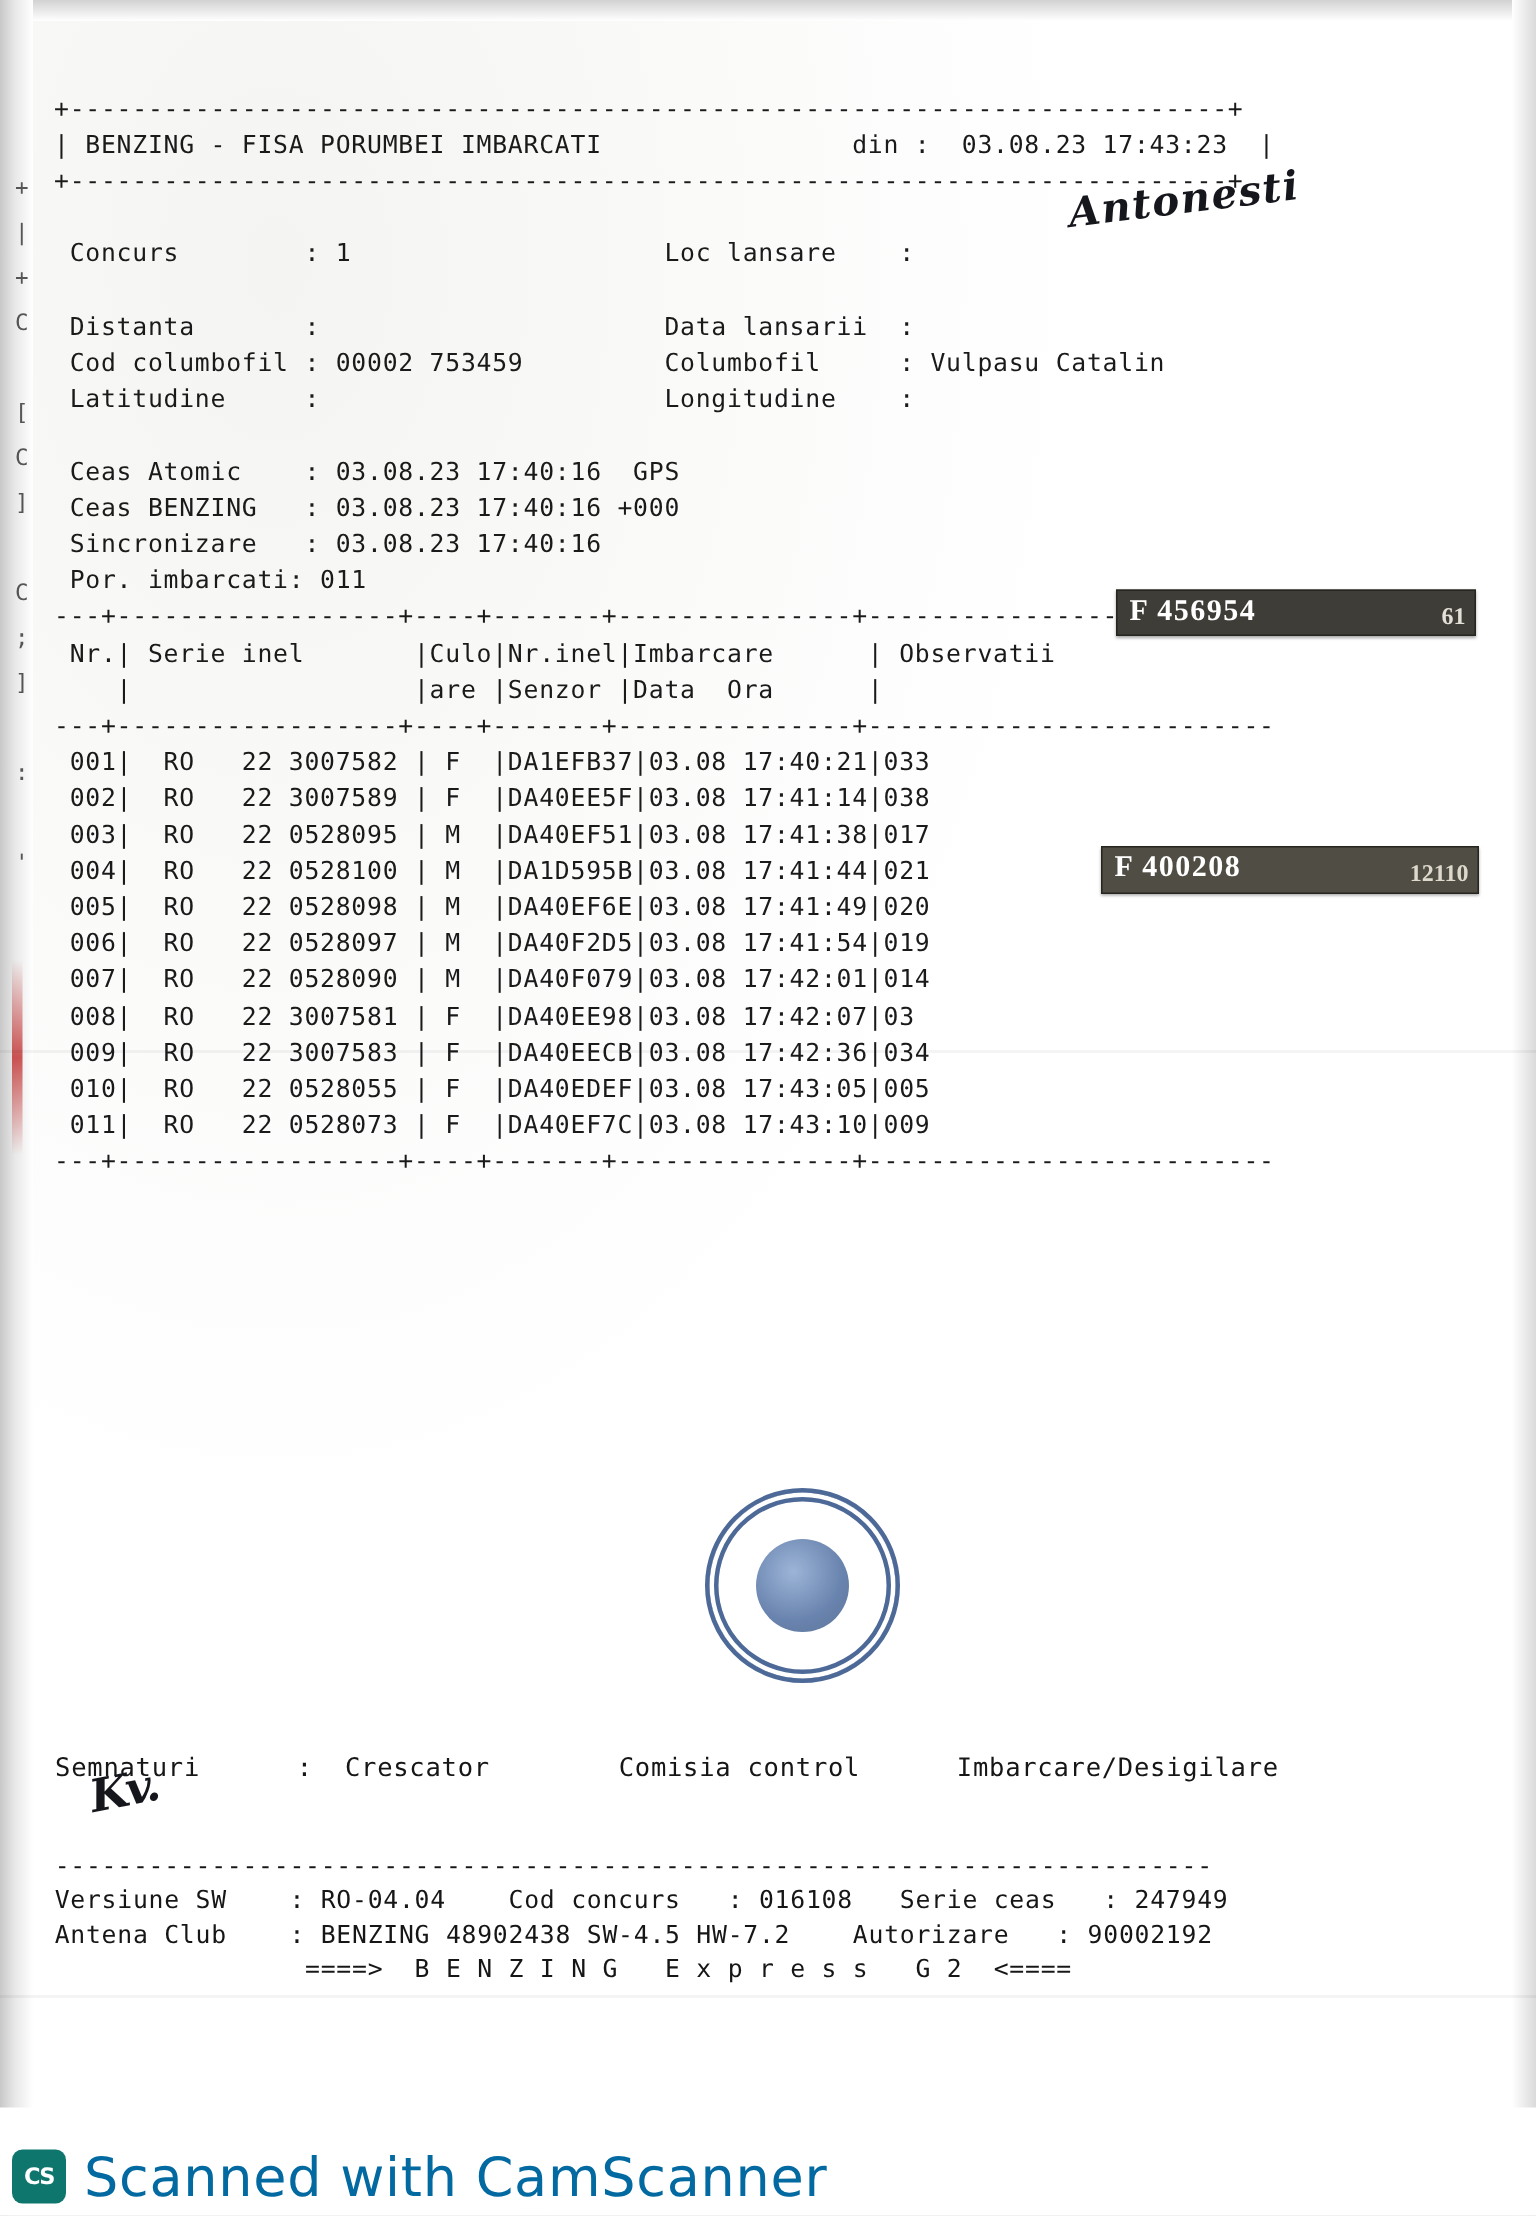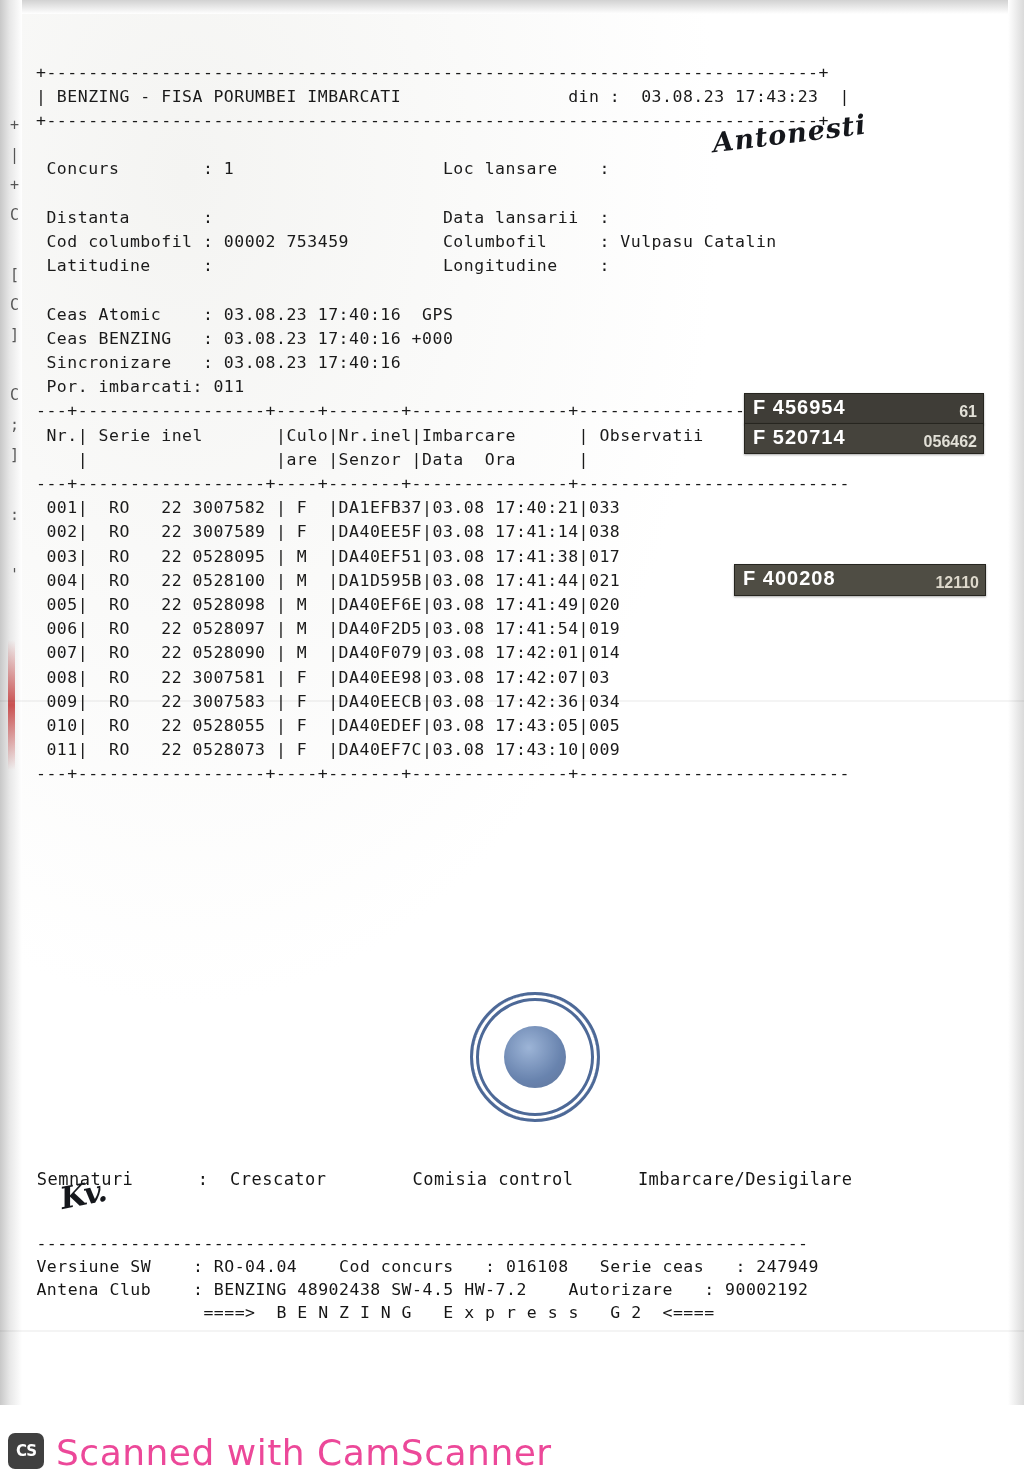--- a/index.html
+++ b/index.html
@@ -107,21 +107,21 @@
     transform: rotate(-11deg);
     letter-spacing: -2px;
   }
 
   
   .ring-label {
     position: absolute;
     background: #efeee9;
     border: 1px solid #b9b6ac;
     box-shadow: 0 1px 2px rgba(0,0,0,0.35);
-    font-family: Liberation Sans, sans-serif;
+    font-family: Liberation Serif, serif;
     font-weight: bold;
     color: #111;
     overflow: hidden;
     white-space: nowrap;
   }
   .ring-label .code {
     position: absolute;
     left: 8px;
     top: 2px;
     font-size: 20px;
@@ -179,37 +179,37 @@
     height: 72px;
     background: #ffffff;
   }
   .cs-badge {
     position: absolute;
     left: 8px;
     bottom: 8px;
     width: 36px;
     height: 36px;
     border-radius: 7px;
-    background: #404040;
+    background: #0f766e;
     color: #fff;
     font-family: "DejaVu Sans", sans-serif;
     font-size: 15px;
     font-weight: bold;
     display: flex;
     align-items: center;
     justify-content: center;
     letter-spacing: -1px;
   }
   .cs-text {
     position: absolute;
     left: 56px;
     bottom: 4px;
     font-family: "DejaVu Sans", sans-serif;
     font-size: 36px;
-    color: #ec4899;
+    color: #0369a1;
     letter-spacing: 0.5px;
   }
 </style>
 </head>
 <body>
 
 <div class="page">
 
   <div class="edge-top"></div>
   <div class="edge-left"></div>
@@ -265,24 +265,20 @@
  010|  RO   22 0528055 | F  |DA40EDEF|03.08 17:43:05|005
  011|  RO   22 0528073 | F  |DA40EF7C|03.08 17:43:10|009
 ---+------------------+----+-------+---------------+--------------------------</pre>
 
   <div class="handwriting" id="loc-hand">Antonesti</div>
 
   <div class="ring-label" id="ring-1">
     <span class="code">F  456954</span>
     <span class="sub">61</span>
   </div>
-  <div class="ring-label" id="ring-2">
-    <span class="code">F  520714</span>
-    <span class="sub">056462</span>
-  </div>
   <div class="ring-label" id="ring-4">
     <span class="code">F  400208</span>
     <span class="sub">12110</span>
   </div>
 
   <div class="stamp">
     <div class="stamp-inner"></div>
   </div>
 
   <pre class="mono" style="left:26px; top:1150px; font-size:17px; line-height:24px;"> Semnaturi      :  Crescator        Comisia control      Imbarcare/Desigilare</pre>

